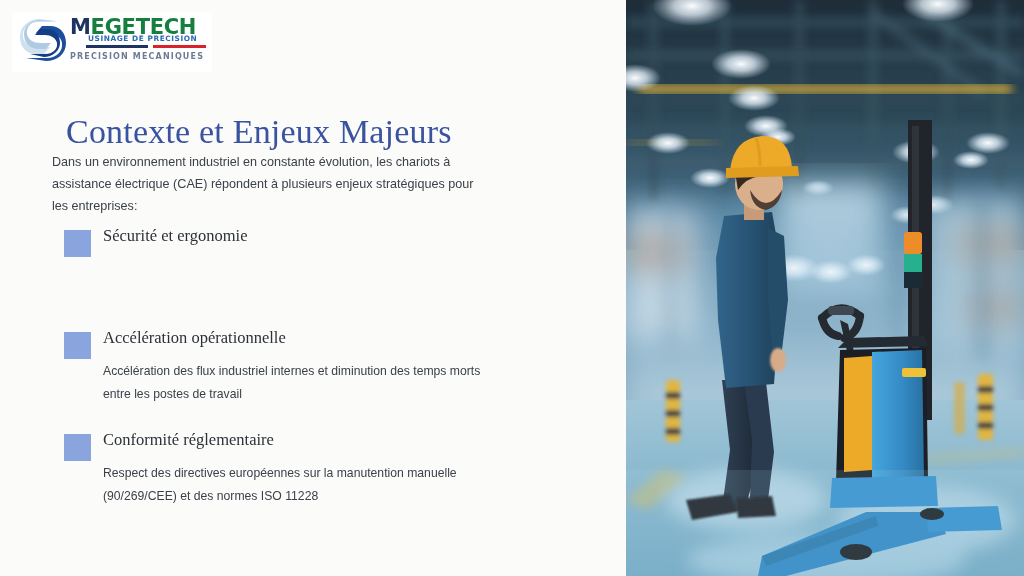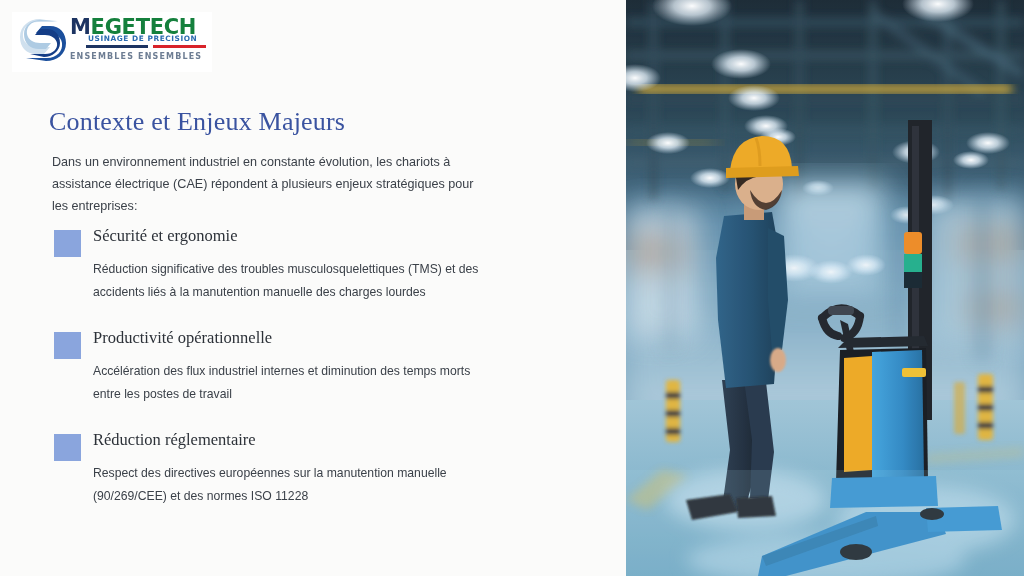--- a/index.html
+++ b/index.html
@@ -87,24 +87,24 @@
     letter-spacing: 1.15px;
     color: #6d7d93;
     margin-top: 4px;
     margin-left: 0px;
     white-space: nowrap;
   }
 
   
   .slide-title {
     position: absolute;
-    left: 49px;
+    left: 66px;
     top: 90px;
     font-family: "Liberation Serif", serif;
-    font-size: 26px;
+    font-size: 34px;
     font-weight: normal;
     color: #3a53a0;
     letter-spacing: 0.2px;
     white-space: nowrap;
     text-align: center;
   }
 
   
   .intro {
     position: absolute;
@@ -113,21 +113,21 @@
     width: 440px;
     font-family: "Liberation Sans", sans-serif;
     font-size: 12.6px;
     line-height: 22px;
     color: #3b4149;
   }
 
   
   .blocks {
     position: absolute;
-    left: 2px;
+    left: 12px;
     top: 226px;
     width: 518px;
   }
   .block {
     position: relative;
     margin-bottom: 22px;
     min-height: 80px;
   }
   .block-marker {
     position: absolute;
@@ -186,45 +186,44 @@
         </svg>
       </span>
       <div class="logo-text-block">
         <div class="logo-word"><span class="m-letter">M</span><span class="rest-letters">EGETECH</span></div>
         <div class="logo-sub">USINAGE DE PRECISION</div>
         <div class="logo-rules">
           <span class="logo-rule-left"></span>
           <span class="logo-rule-gap"></span>
           <span class="logo-rule-right"></span>
         </div>
-        <div class="logo-tag">ENSEMBLES ENSEMBLES</div>
+        <div class="logo-tag">PRECISION MECANIQUES</div>
       </div>
     </div>
 
     <h1 class="slide-title">Contexte et Enjeux Majeurs</h1>
 
     <p class="intro">Dans un environnement industriel en constante évolution, les chariots à assistance électrique (CAE) répondent à plusieurs enjeux stratégiques pour les entreprises:</p>
 
     <div class="blocks">
 
       <div class="block">
         <span class="block-marker"></span>
         <div class="block-heading">Sécurité et ergonomie</div>
-        <div class="block-desc">Réduction significative des troubles musculosquelettiques (TMS) et des accidents liés à la manutention manuelle des charges lourdes</div>
       </div>
 
       <div class="block">
         <span class="block-marker"></span>
-        <div class="block-heading">Productivité opérationnelle</div>
+        <div class="block-heading">Accélération opérationnelle</div>
         <div class="block-desc">Accélération des flux industriel internes et diminution des temps morts entre les postes de travail</div>
       </div>
 
       <div class="block">
         <span class="block-marker"></span>
-        <div class="block-heading">Réduction réglementaire</div>
+        <div class="block-heading">Conformité réglementaire</div>
         <div class="block-desc">Respect des directives européennes sur la manutention manuelle (90/269/CEE) et des normes ISO 11228</div>
       </div>
 
     </div>
   </div>
 
   <div class="photo">
     <svg viewBox="0 0 398 576" preserveAspectRatio="xMidYMid slice" aria-hidden="true">
       <defs>
         <linearGradient id="ceil" x1="0" y1="0" x2="0" y2="1">

